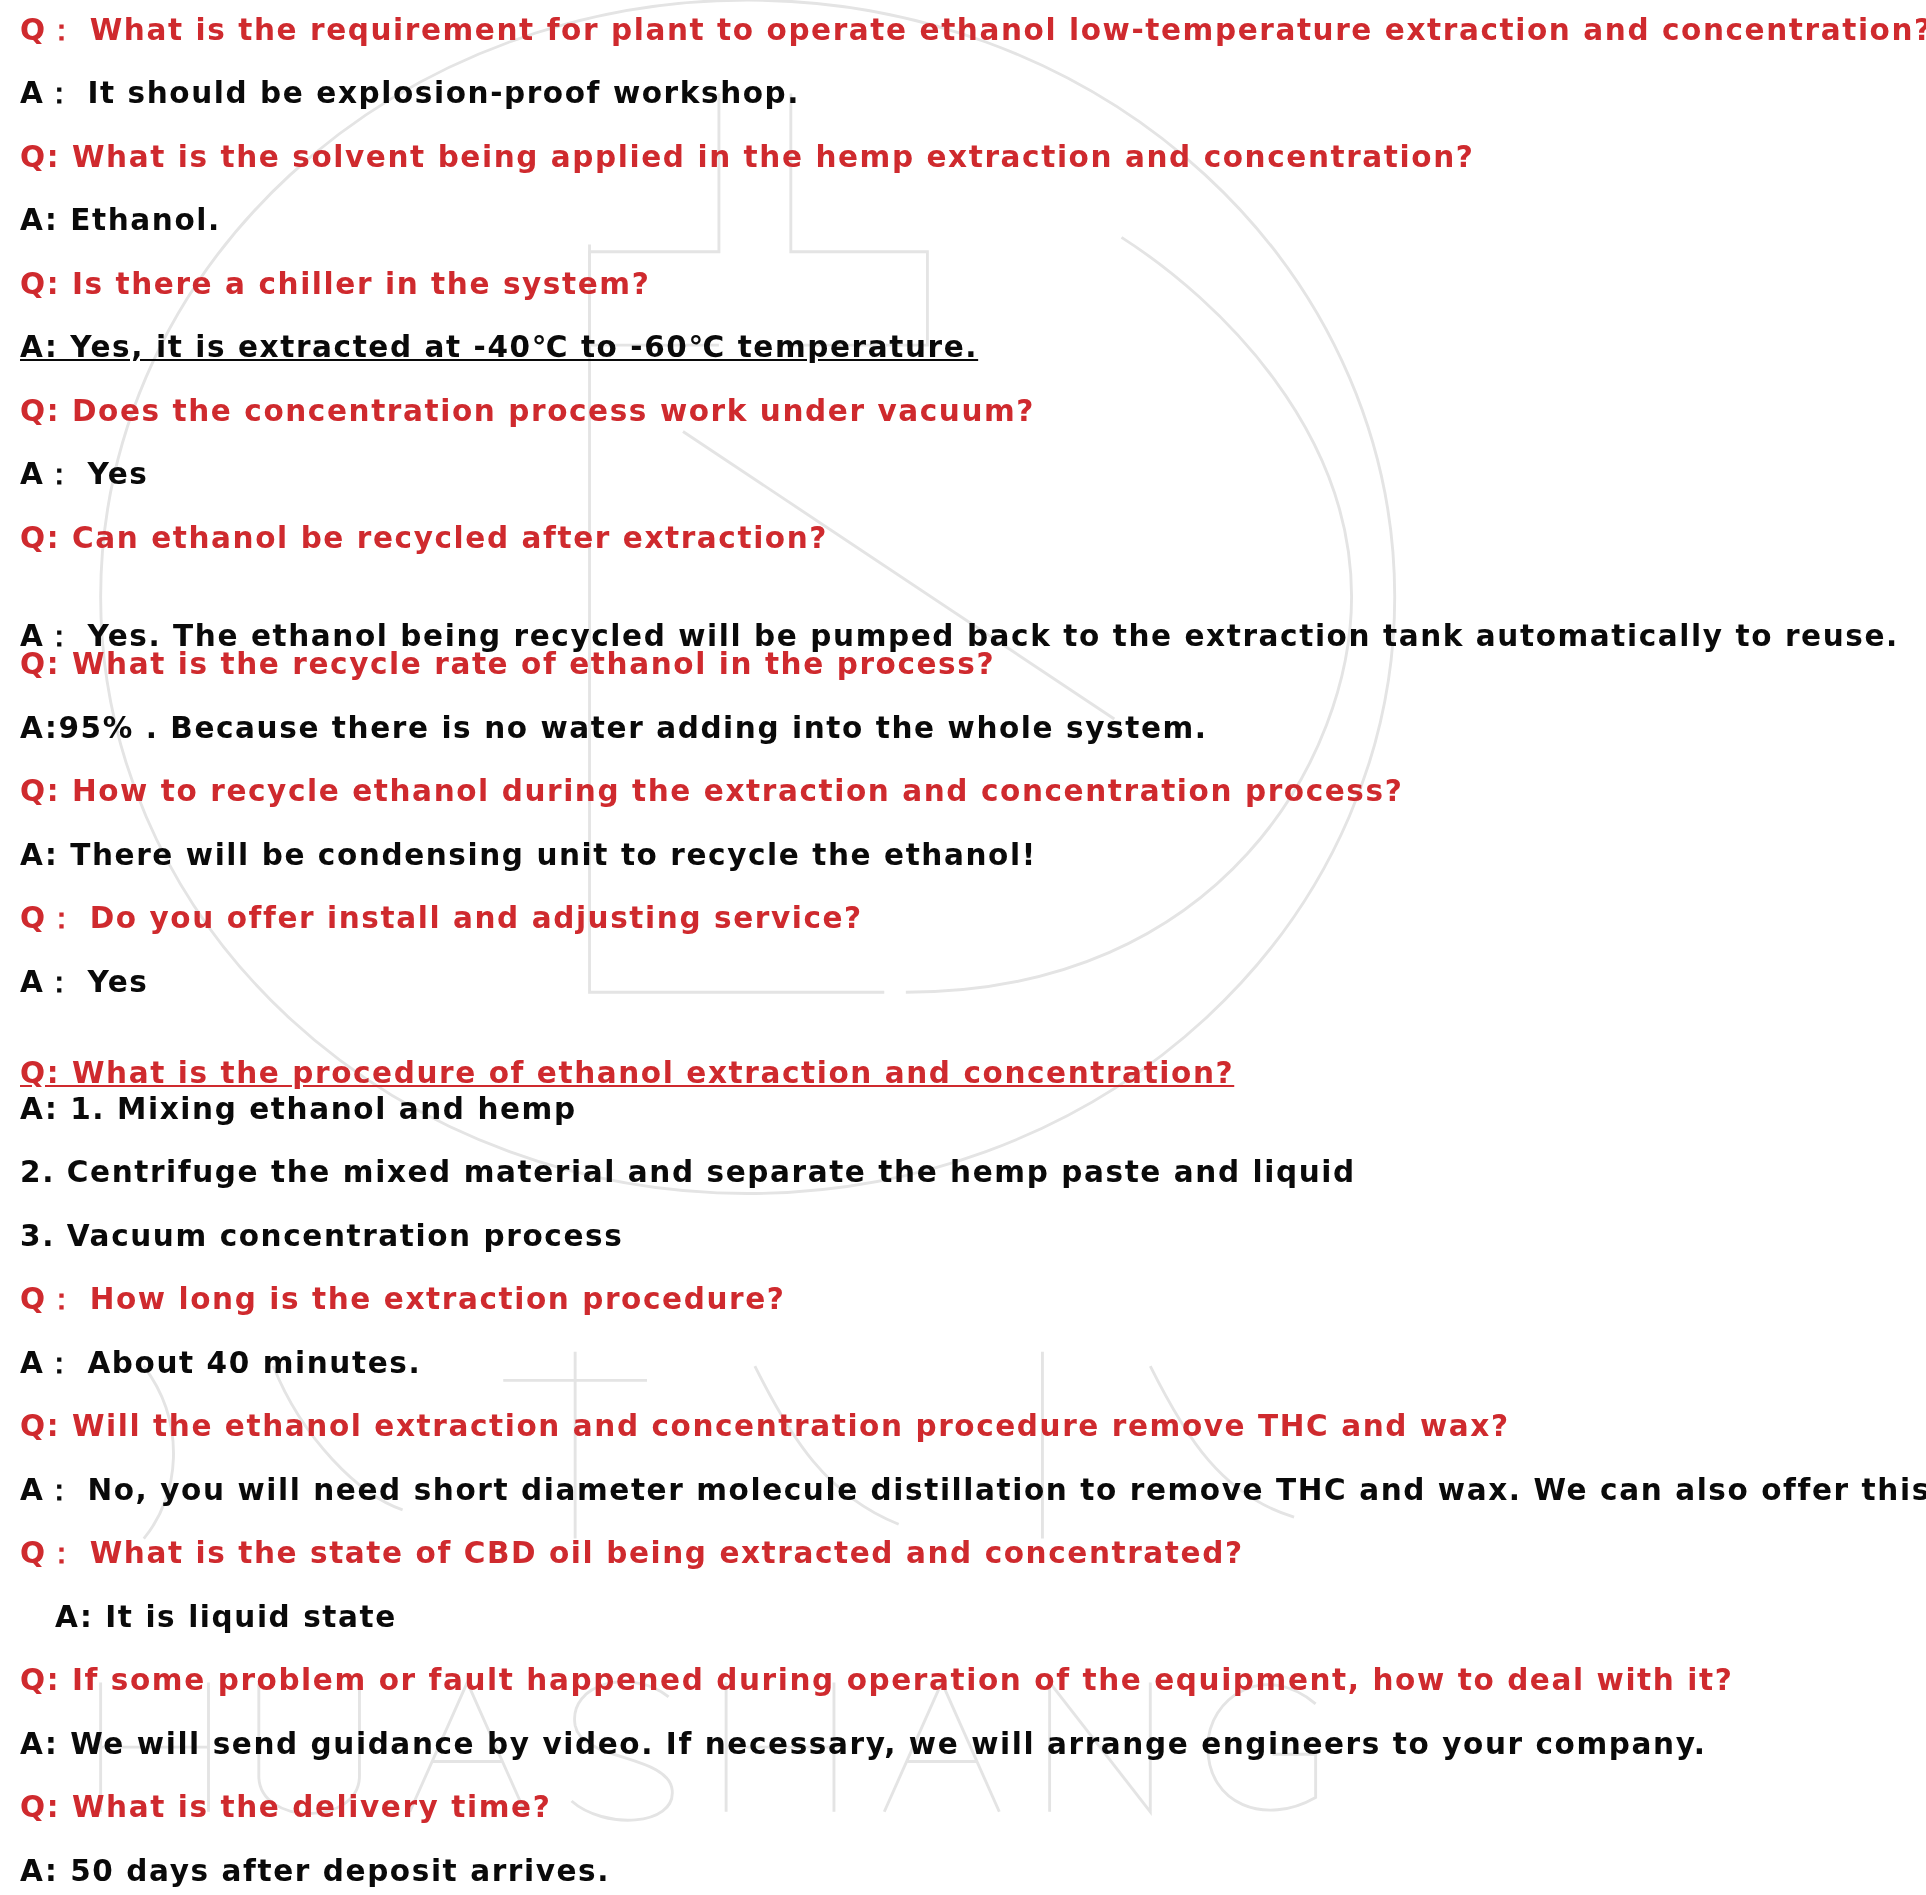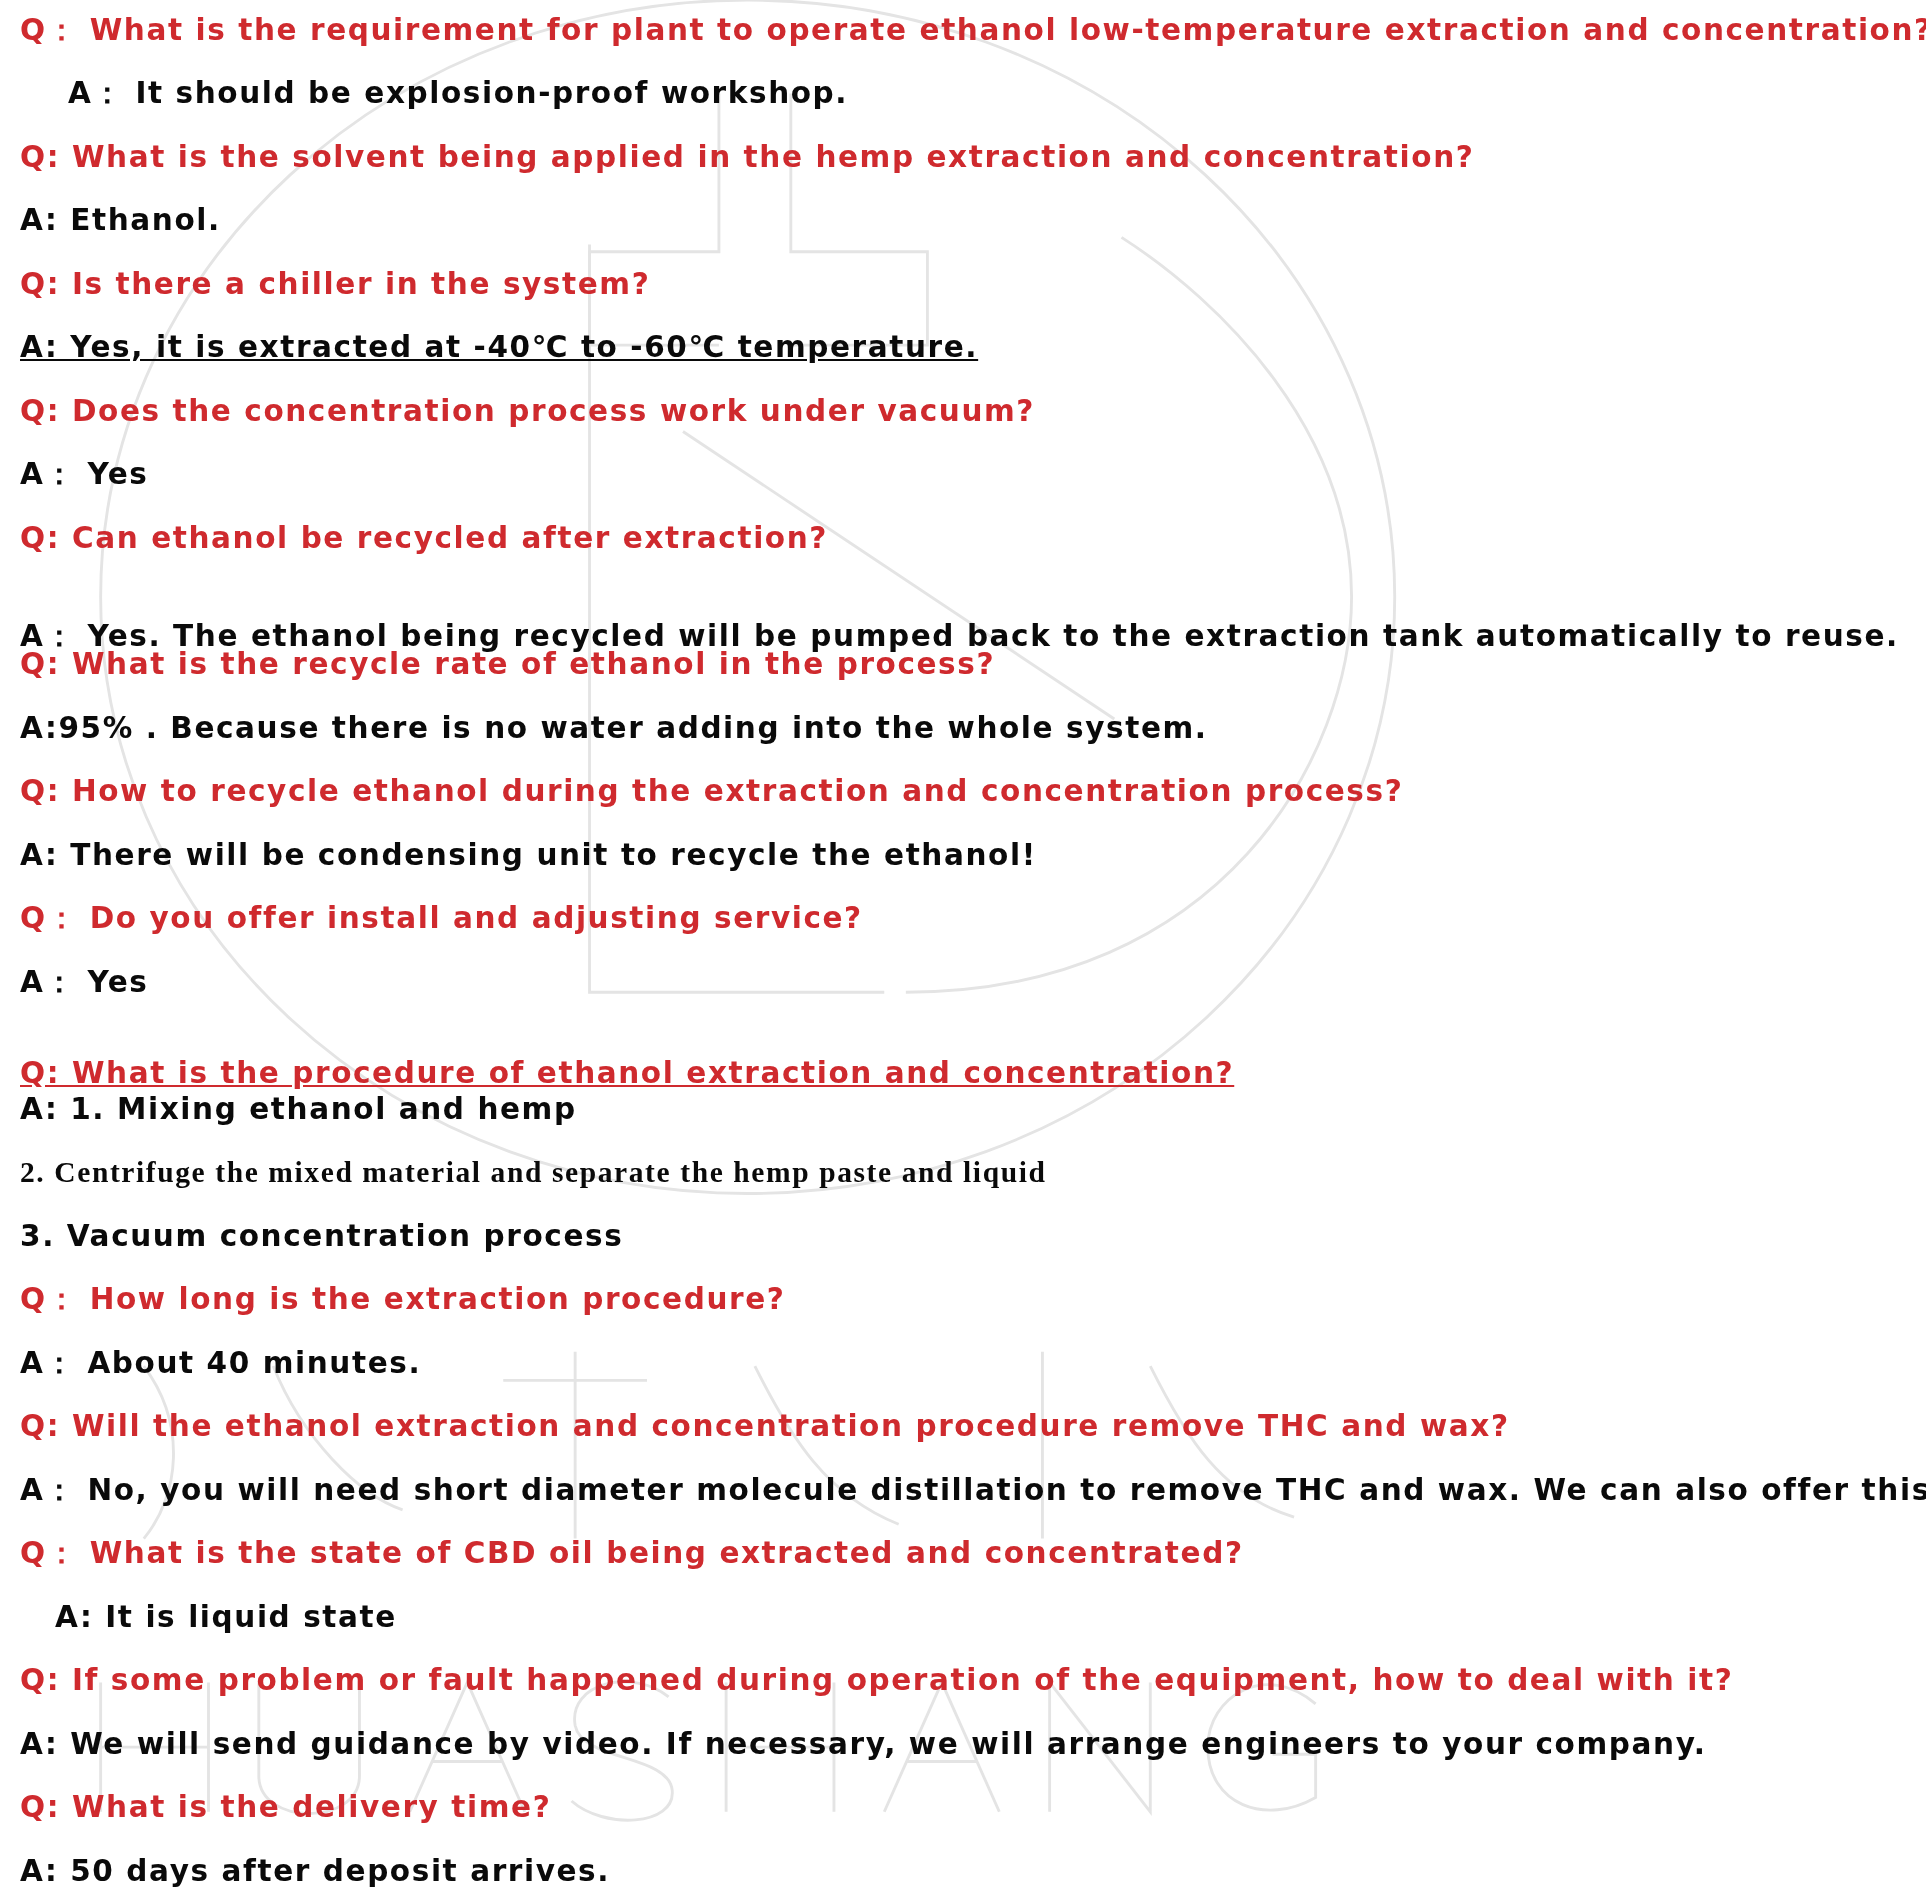--- a/index.html
+++ b/index.html
@@ -62,38 +62,38 @@
     <path d="M1010 2340 L1010 2520 M1010 2430 L1160 2430 M1160 2340 L1160 2520"></path>
     <path d="M1230 2520 L1310 2340 L1390 2520 M1260 2450 L1360 2450"></path>
     <path d="M1460 2520 L1460 2340 L1600 2520 L1600 2340"></path>
     <path d="M1830 2370 C1760 2310 1680 2360 1680 2430 C1680 2510 1760 2540 1830 2500 L1830 2440 L1770 2440"></path>
     <path d="M200 1900 C260 1980 250 2080 200 2140 M380 1900 C420 2000 500 2080 560 2100 M700 1920 L900 1920 M800 1880 L800 2140 M1050 1900 C1100 2000 1150 2080 1250 2120 M1450 1880 L1450 2140 M1600 1900 C1650 2000 1700 2080 1800 2110"></path>
   </g>
 </svg>
 
 <div class="faq">
   <div class="line q" style="top: 8.6px;">Q： What is the requirement for plant to operate ethanol low-temperature extraction and concentration?</div>
-  <div class="line a" style="top: 72px; margin-left: 48px;">A： It should be explosion-proof workshop.</div>
+  <div class="line a" style="top: 72px;">A： It should be explosion-proof workshop.</div>
   <div class="line q" style="top: 136px;">Q: What is the solvent being applied in the hemp extraction and concentration?</div>
   <div class="line a" style="top: 199px;">A: Ethanol.</div>
   <div class="line q" style="top: 263px;">Q: Is there a chiller in the system?</div>
   <div class="line a" style="top: 326px; text-decoration: underline;">A: Yes, it is extracted at -40℃ to -60℃ temperature.</div>
   <div class="line q" style="top: 390px;">Q: Does the concentration process work under vacuum?</div>
   <div class="line a" style="top: 453px;">A： Yes</div>
   <div class="line q" style="top: 517px;">Q: Can ethanol be recycled after extraction?</div>
   <div class="line a" style="top: 580px; margin-top: 35px;">A： Yes. The ethanol being recycled will be pumped back to the extraction tank automatically to reuse.</div>
   <div class="line q" style="top: 643px; text-align: center;">Q: What is the recycle rate of ethanol in the process?</div>
   <div class="line a" style="top: 707px;">A:95% . Because there is no water adding into the whole system.</div>
   <div class="line q" style="top: 770px;">Q: How to recycle ethanol during the extraction and concentration process?</div>
   <div class="line a" style="top: 834px;">A: There will be condensing unit to recycle the ethanol!</div>
   <div class="line q" style="top: 897px;">Q： Do you offer install and adjusting service?</div>
   <div class="line a" style="top: 961px;">A： Yes</div>
   <div class="line q" style="top: 1052px; text-decoration: underline;">Q: What is the procedure of ethanol extraction and concentration?</div>
   <div class="line a" style="top: 1088px;">A: 1. Mixing ethanol and hemp</div>
-  <div class="line a" style="top: 1151px; font-family: Liberation Serif, serif;">2. Centrifuge the mixed material and separate the hemp paste and liquid</div>
+  <div class="line a" style="top: 1151px;">2. Centrifuge the mixed material and separate the hemp paste and liquid</div>
   <div class="line a" style="top: 1215px;">3. Vacuum concentration process</div>
   <div class="line q" style="top: 1278px;">Q： How long is the extraction procedure?</div>
   <div class="line a" style="top: 1342px;">A： About 40 minutes.</div>
   <div class="line q" style="top: 1405px;">Q: Will the ethanol extraction and concentration procedure remove THC and wax?</div>
   <div class="line a" style="top: 1469px;">A： No, you will need short diameter molecule distillation to remove THC and wax. We can also offer this equipment.</div>
   <div class="line q" style="top: 1532px;">Q： What is the state of CBD oil being extracted and concentrated?</div>
   <div class="line a" style="top: 1596px; margin-left: 35px;">A: It is liquid state</div>
   <div class="line q" style="top: 1659px; text-align: center;">Q: If some problem or fault happened during operation of the equipment, how to deal with it?</div>
   <div class="line a" style="top: 1723px;">A: We will send guidance by video. If necessary, we will arrange engineers to your company.</div>
   <div class="line q" style="top: 1786px;">Q: What is the delivery time?</div>

